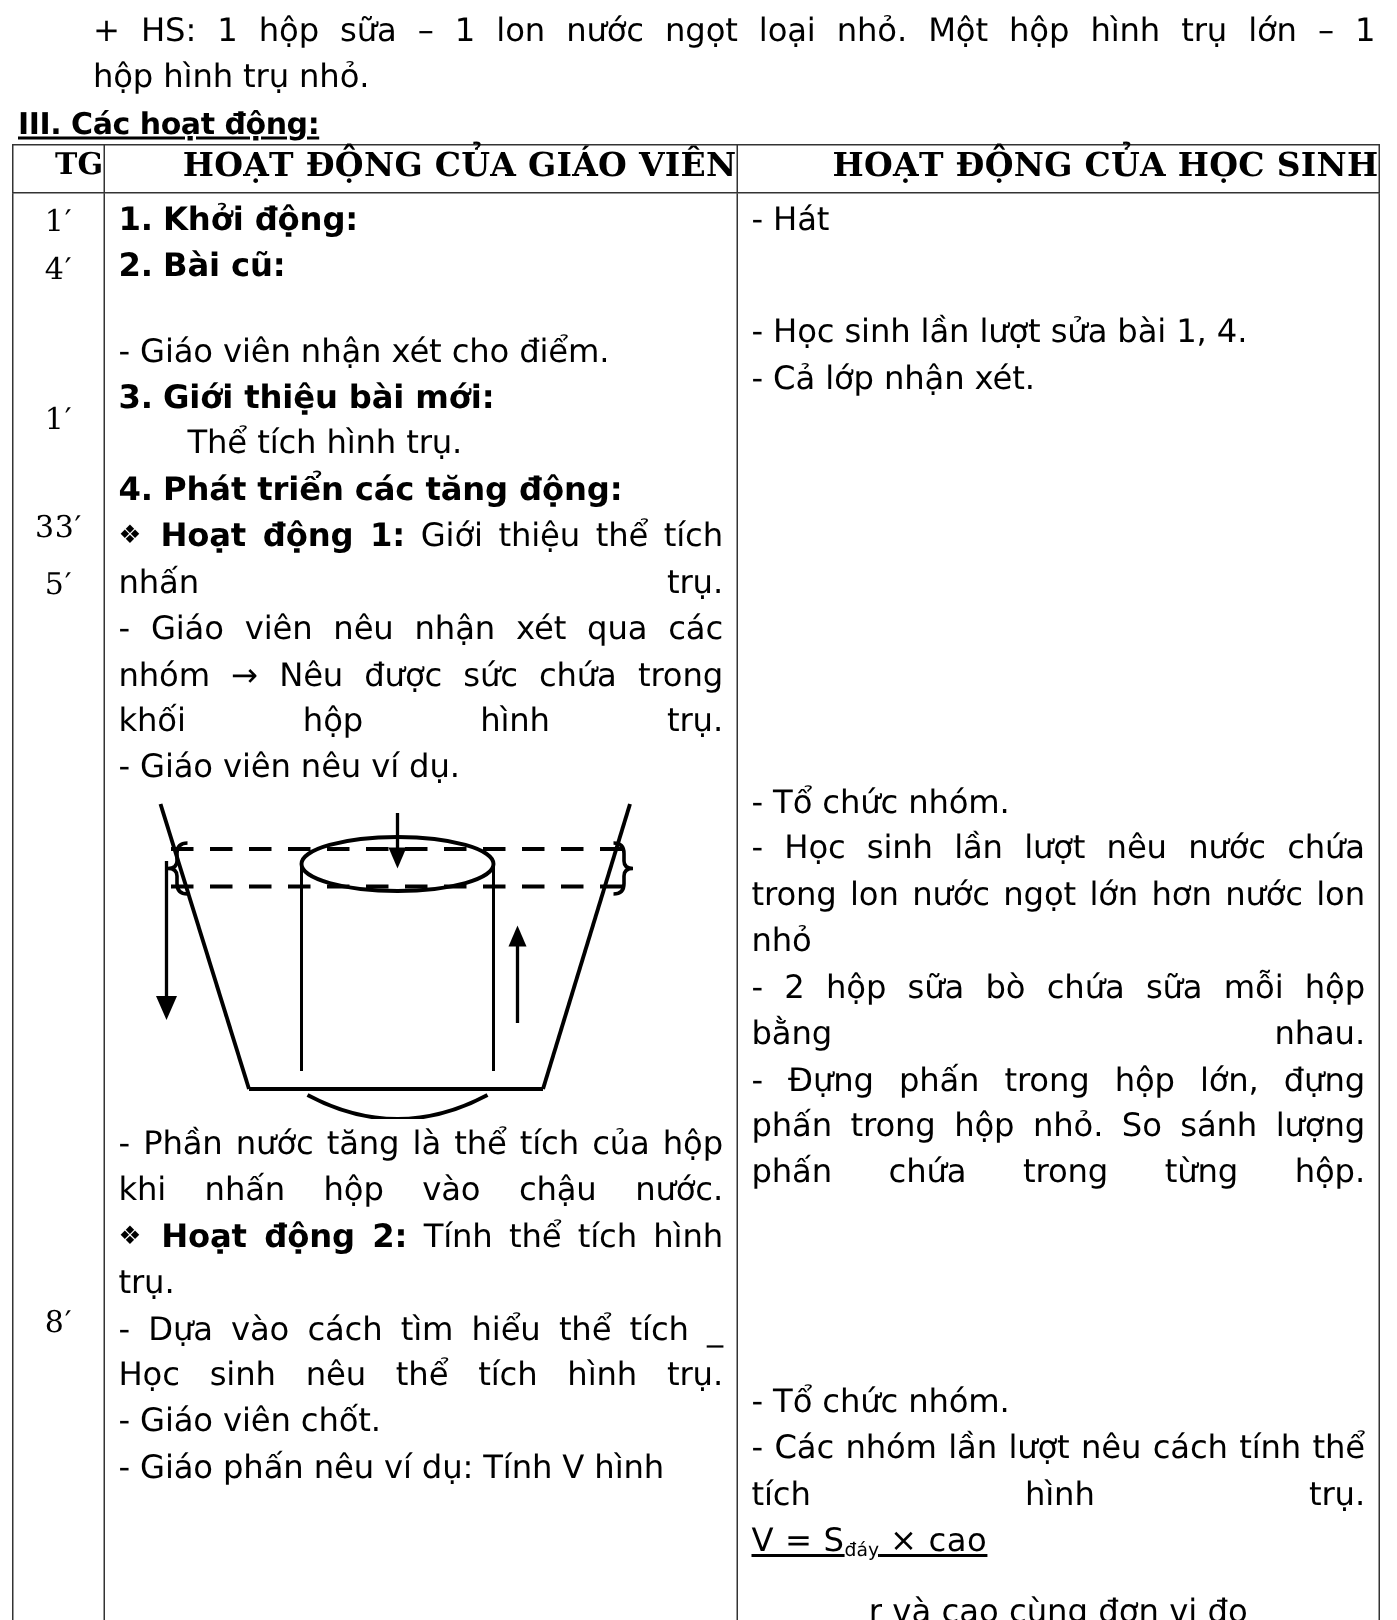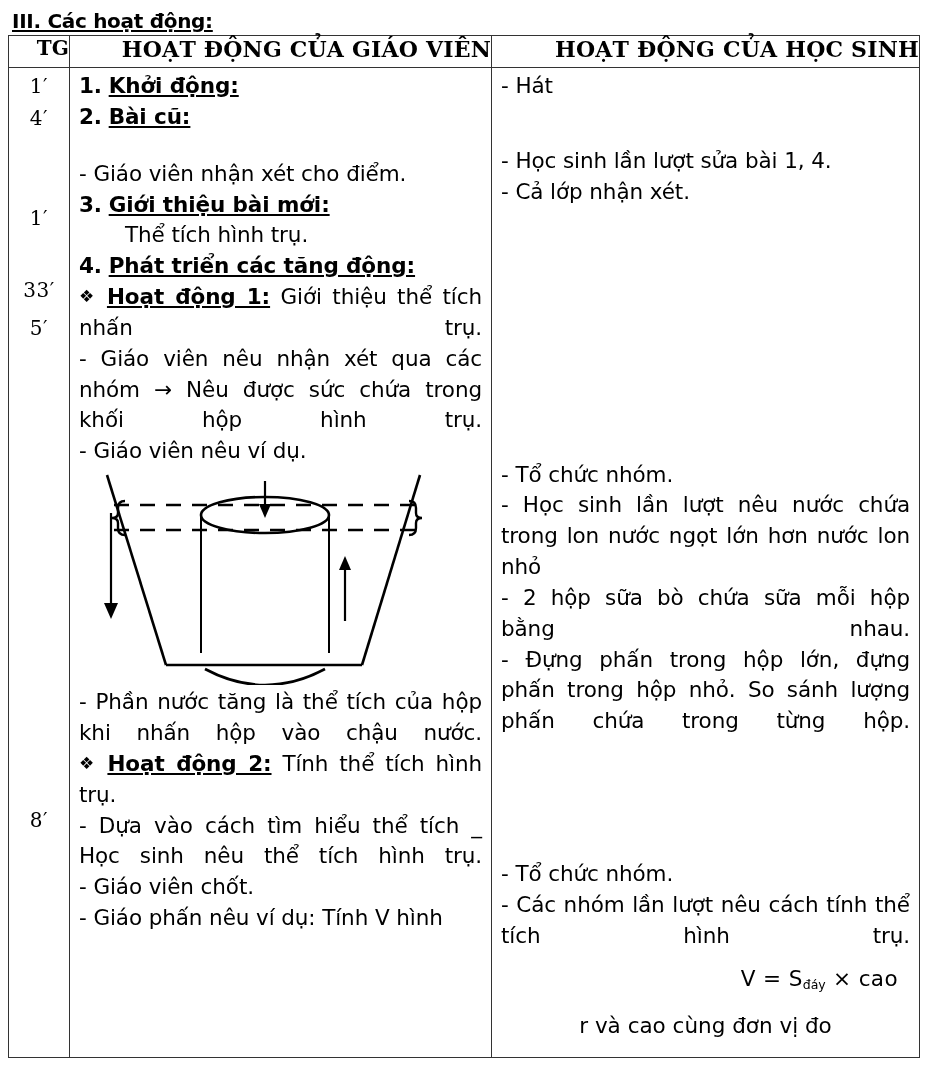--- a/index.html
+++ b/index.html
@@ -89,54 +89,56 @@
   .p {
     margin: 0;
     text-align: justify;
     text-align-last: left;
     letter-spacing: -0.1px;
   }
   .p.just-all { text-align-last: justify; }
   .p.indent   { text-indent: 46px; }
   .bold-u {
     font-weight: bold;
-    text-decoration: underline;
     text-underline-offset: 2px;
   }
   .num-bold { font-weight: bold; }
   .gap-md { height: 26px; }
   .gap-lg { height: 44px; }
   .diamond {
     font-size: 17px;
     vertical-align: 2px;
     letter-spacing: 0;
     margin-right: 9px;
   }
   .formula {
-    margin: 12px;
-    text-align: right;
+    margin: 0;
+    text-align: left;
     font-size: 21.5px;
     letter-spacing: 0.4px;
+    text-decoration: underline;
   }
   .formula sub { font-size: 12.5px; vertical-align: -3px; letter-spacing: 0; }
   .formula-note { margin: 16px; text-align: center; font-size: 21.5px; }
 
   
   .diagram-wrap {
     width: 100%;
     height: 212px;
     position: relative;
     margin: 6px 0 2px 0;
   }
   .diagram-wrap svg { display: block; }
 </style>
 </head>
 <body>
 
 <div class="intro">
+  <span class="l1">+ HS: 1 hộp sữa – 1 lon nước ngọt loại nhỏ. Một hộp hình trụ lớn – 1</span>
+  <span class="l2">hộp hình trụ nhỏ.</span>
 </div>
 
 <div class="section-heading">III. Các hoạt động:</div>
 
 <table class="plan-table">
   <colgroup>
     <col class="c-tg">
       <col class="c-gv">
       <col class="c-hs">
   </colgroup>

